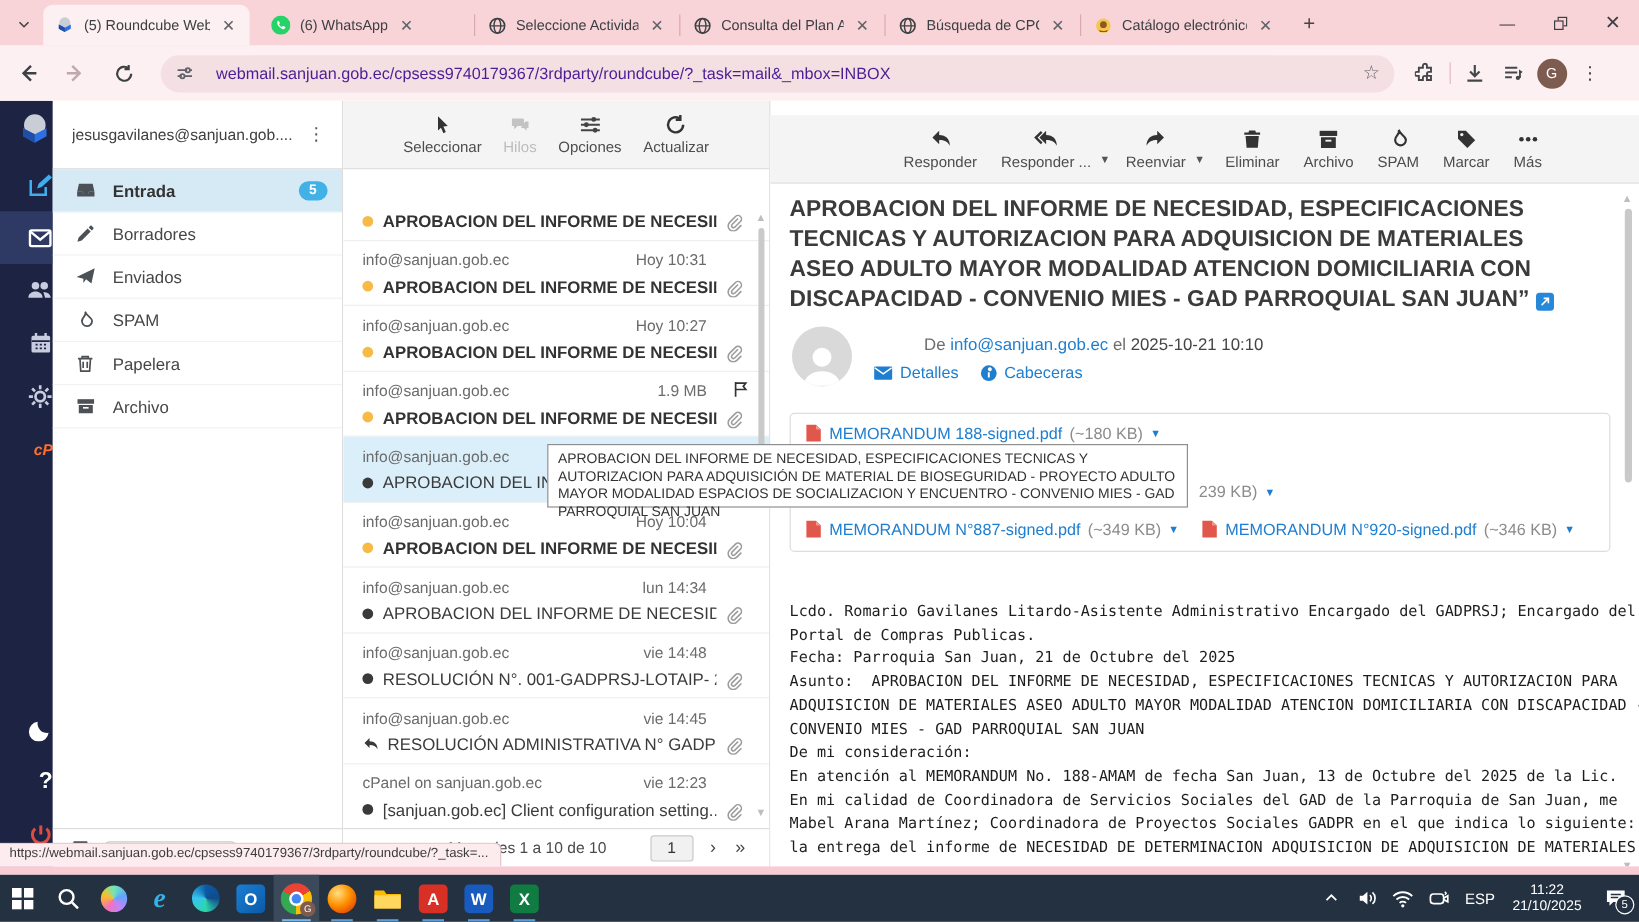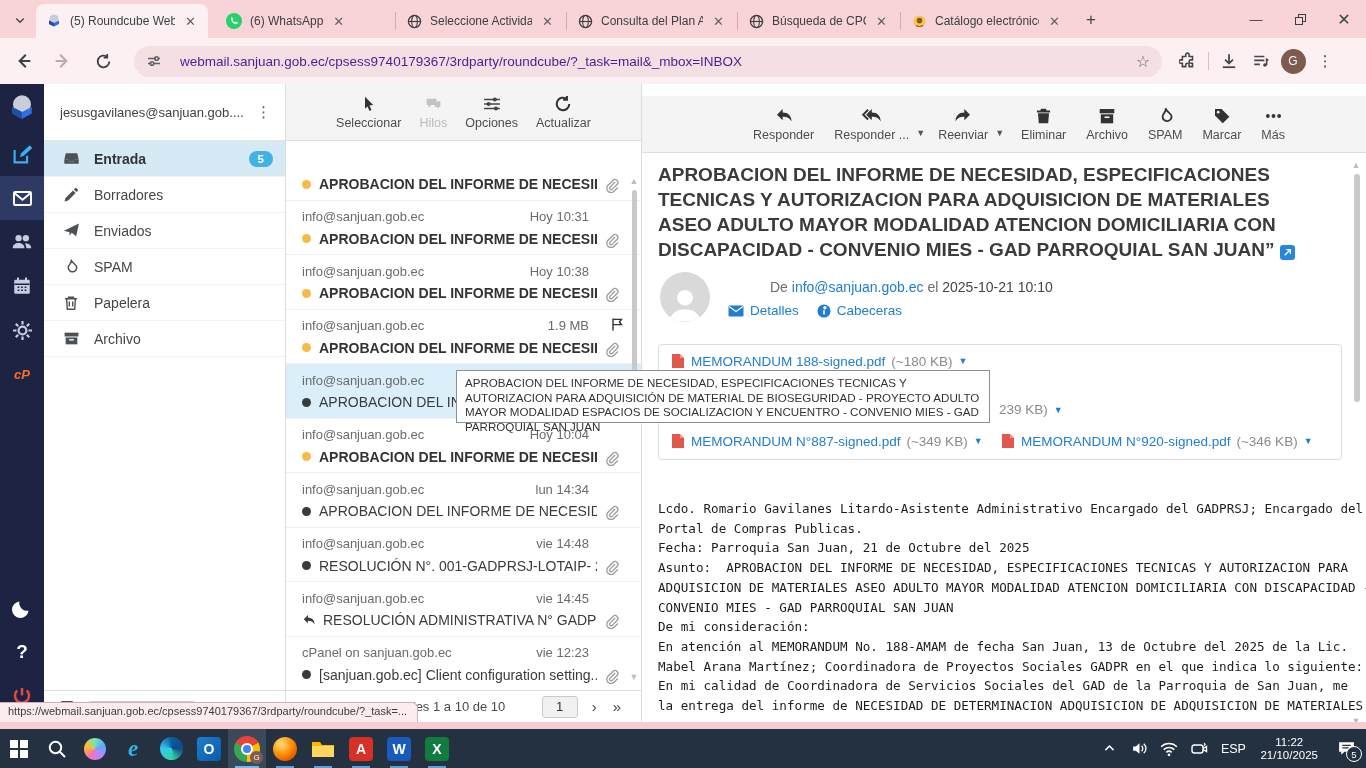--- a/index.html
+++ b/index.html
@@ -29,21 +29,21 @@
   #omnibox { flex:0 0 auto; width:1028px; height:31px; margin-left:14px; background:#f4dfe3; border-radius:16px; display:flex; align-items:center; padding:0 12px; }
   #omnibox .url { font-size:13.5px; color:#4c1d95; margin-left:18px; white-space:nowrap; overflow:hidden; flex:1; }
   .tb-ico { width:32px; height:32px; display:flex; align-items:center; justify-content:center; color:#44474a; }
   .avatar-g { width:25px; height:25px; border-radius:50%; background:#7d5b4f; color:#fff; font-size:12px; display:flex; align-items:center; justify-content:center; }
   .tb-sep { width:1px; height:18px; background:#e4b9bf; margin:0 4px; }
 
   
   #app { position:absolute; left:0; top:84px; width:1366px; height:638px; background:#fff; overflow:hidden; }
 
   #rail { position:absolute; left:0; top:0; width:44px; height:638px; background:#1d2443; }
-  .rail-item { width:44px; height:44px; display:flex; align-items:center; justify-content:center; color:#c7cdde; }
+  .rail-item { width:44px; height:44px; display:flex; align-items:center; justify-content:flex-end; color:#c7cdde; }
   .rail-item.active { background:#2e3a63; color:#fff; }
   .rail-bottom { position:absolute; bottom:4px; left:0; width:44px; }
   .cp-logo { color:#ff6c2c; font-weight:bold; font-style:italic; font-size:13px; }
 
   #folderpane { position:absolute; left:44px; top:0; width:242px; height:638px; background:#fff; border-right:1px solid #ddd; }
   #acct { height:57px; border-bottom:1px solid #e2e2e2; display:flex; align-items:center; padding:0 8px 0 16px; }
   #acct .name { font-size:13px; color:#3f3f3f; flex:1; white-space:nowrap; overflow:hidden; }
   #acct .kebab { color:#555; font-size:15px; padding:0 6px; }
   .folder { height:36px; display:flex; align-items:center; padding:0 12px 0 18px; border-bottom:1px solid #f2f2f2; color:#464646; font-size:14px; }
   .folder .f-ico { width:18px; height:18px; margin-right:14px; color:#4c5156; display:flex; align-items:center; justify-content:center;}
@@ -493,21 +493,21 @@
             <span class="clip">
                 <svg width="15" height="15" viewBox="0 0 16 16">
                   <path d="M11.8 4.3 6.4 9.7a1.7 1.7 0 0 0 2.4 2.4l5.1-5.1A3.1 3.1 0 0 0 9.5 2.6L4.3 7.8a4.5 4.5 0 0 0 6.4 6.4l4-4" stroke="#9c9c9c" stroke-width="1.4" fill="none"></path>
                 </svg>
               </span>
           </div>
 
           <div class="mrow unread">
             <div class="line1">
                 <span class="sender">info@sanjuan.gob.ec</span>
-                <span class="mdate">Hoy 10:38</span>
+                <span class="mdate">Hoy 10:27</span>
               </div>
             <div class="line2">
                 <span class="dot unread"></span>
                 <span class="subj">APROBACION DEL INFORME DE NECESIDA...</span>
               </div>
             <span class="clip">
                 <svg width="15" height="15" viewBox="0 0 16 16">
                   <path d="M11.8 4.3 6.4 9.7a1.7 1.7 0 0 0 2.4 2.4l5.1-5.1A3.1 3.1 0 0 0 9.5 2.6L4.3 7.8a4.5 4.5 0 0 0 6.4 6.4l4-4" stroke="#9c9c9c" stroke-width="1.4" fill="none"></path>
                 </svg>
               </span>
@@ -800,22 +800,22 @@
 
       <div id="msgbody">
         <div>Lcdo. Romario Gavilanes Litardo-Asistente Administrativo Encargado del GADPRSJ; Encargado del</div>
         <div>Portal de Compras Publicas.</div>
         <div>Fecha: Parroquia San Juan, 21 de Octubre del 2025</div>
         <div>Asunto:  APROBACION DEL INFORME DE NECESIDAD, ESPECIFICACIONES TECNICAS Y AUTORIZACION PARA</div>
         <div>ADQUISICION DE MATERIALES ASEO ADULTO MAYOR MODALIDAD ATENCION DOMICILIARIA CON DISCAPACIDAD -</div>
         <div>CONVENIO MIES - GAD PARROQUIAL SAN JUAN</div>
         <div>De mi consideración:</div>
         <div>En atención al MEMORANDUM No. 188-AMAM de fecha San Juan, 13 de Octubre del 2025 de la Lic.</div>
+        <div>En mi calidad de Coordinadora de Servicios Sociales del GAD de la Parroquia de San Juan, me</div>
         <div>Mabel Arana Martínez; Coordinadora de Proyectos Sociales GADPR en el que indica lo siguiente:</div>
-        <div>En mi calidad de Coordinadora de Servicios Sociales del GAD de la Parroquia de San Juan, me</div>
         <div>la entrega del informe de NECESIDAD DE DETERMINACION ADQUISICION DE ADQUISICION DE MATERIALES</div>
       </div>
 
       <div class="sb-arrow" style="left:708px;top:64px">▲</div>
       <div class="sb-thumb" style="left:712px;top:78px;width:6px;height:228px"></div>
       <div class="sb-arrow" style="left:708px;top:620px">▼</div>
     </div>
 
     <div id="tooltip">APROBACION DEL INFORME DE NECESIDAD, ESPECIFICACIONES TECNICAS Y AUTORIZACION PARA ADQUISICIÓN DE MATERIAL DE BIOSEGURIDAD - PROYECTO ADULTO MAYOR MODALIDAD ESPACIOS DE SOCIALIZACION Y ENCUENTRO - CONVENIO MIES - GAD PARROQUIAL SAN JUAN</div>
 

